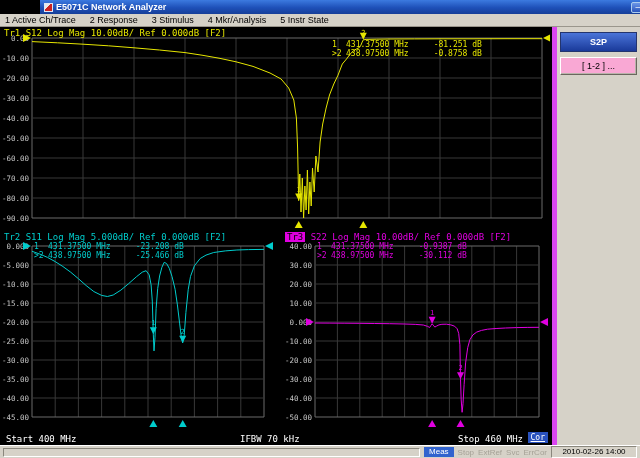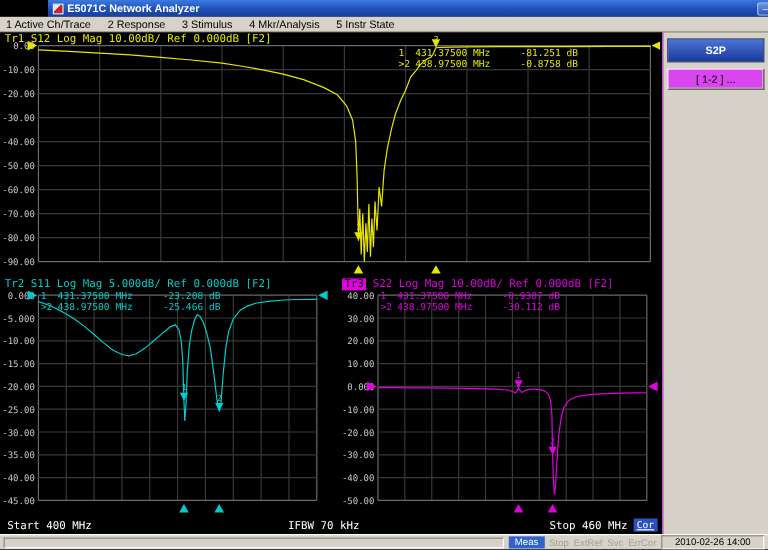--- a/index.html
+++ b/index.html
@@ -45,24 +45,24 @@
   .axisrow { position:absolute; left:0; bottom:0; width:552px; height:14px; color:#fff;
     font:9px "DejaVu Sans Mono",monospace; }
   .ax-start { position:absolute; left:6px;  top:3px; }
   .ax-ifbw  { position:absolute; left:240px; top:3px; }
   .ax-stop  { position:absolute; left:458px; top:3px; }
   .ax-cor   { position:absolute; right:4px; top:1px; background:#2a52be; color:#fff;
     padding:0 3px; font-size:8px; line-height:11px;text-decoration:underline; }
 
   
   .sidebar { position:absolute; right:0; top:27px; width:88px; height:418px; background:#d6d2c8;
-    border-left:1px solid #d946ef; padding:5px 3px; }
+    border-left:5px solid #d946ef; padding:5px 3px; }
   .sk-title { background:linear-gradient(#4a74d8,#1a3a9a); border:1px solid #23356e; color:#fff;
     font-size:9px; font-weight:bold; text-align:center; padding:4px 0; margin-bottom:5px; }
-  .sk-btn { background:#d946ef; font-size:9px; color:#000; text-align:center; padding:3px 0; margin-bottom:5px;
+  .sk-btn { background:#f9a8d4; font-size:9px; color:#000; text-align:center; padding:3px 0; margin-bottom:5px;
     border-top:1px solid #fff; border-left:1px solid #fff; border-right:1px solid #6a675e;
     border-bottom:1px solid #6a675e; box-shadow:inset -1px -1px 0 #b8b4aa; }
 
   
   .statusbar { position:absolute; left:0; bottom:0; width:640px; height:13px; background:#d6d2c8;
     border-top:1px solid #fff; display:flex; align-items:center; gap:4px; padding:0 3px; font-size:8px; }
   .sb-spacer { flex:1; height:9px; border:1px solid; border-color:#8a877d #fff #fff #8a877d; }
   .sb-meas { background:#3163ce; color:#fff; line-height:10px; padding:0 5px; }
   .sb-ind { color:#a5a196; }
   .sb-date { border:1px solid; border-color:#8a877d #fff #fff #8a877d; color:#000;

